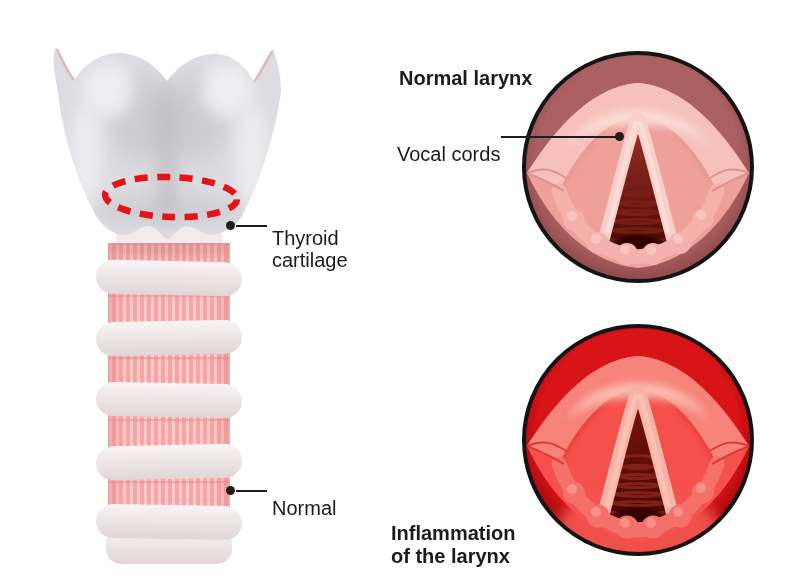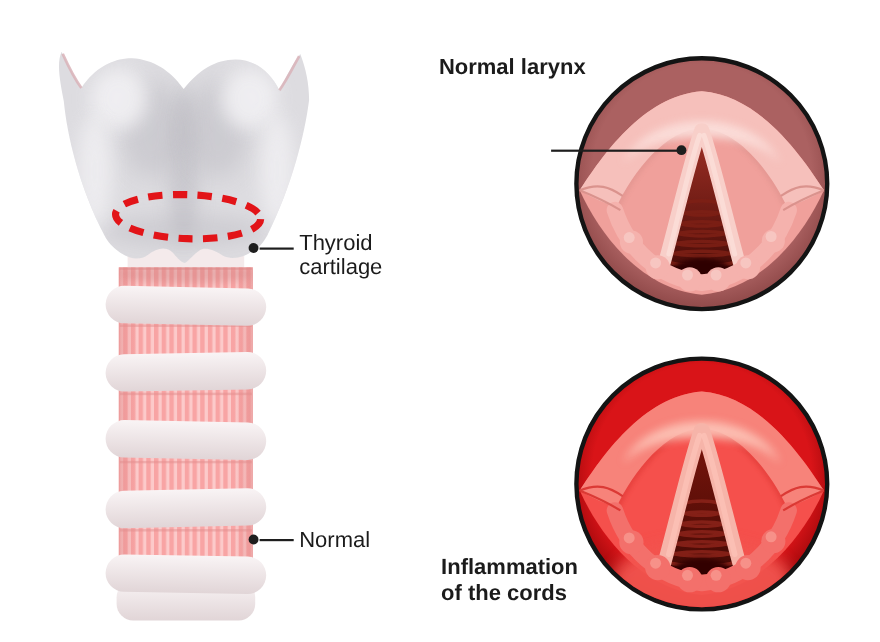--- a/index.html
+++ b/index.html
@@ -1,19 +1,19 @@
 <!DOCTYPE html>
 <html style="--figure-background: #ffffff; --figure-text_color: #1b1b1b; --figure-pointer_color: #1e1e1e; --anterior_view-colors-cartilage_base: #dddce0; --anterior_view-colors-cartilage_light: #f1f0f3; --anterior_view-colors-cartilage_shadow: #b5b4bb; --anterior_view-colors-horn_accent: #d9b3b8; --anterior_view-colors-neck: #f4eaeb; --anterior_view-colors-band: #f8a4a4; --anterior_view-colors-band_stripe: #fccaca; --anterior_view-colors-band_edge: #e28d8d; --anterior_view-colors-ring_top: #f9f4f5; --anterior_view-colors-ring_bottom: #e1d5d7; --anterior_view-colors-dashed_ellipse: #e21418; --endoscopic_views-normal-colors-border: #141414; --endoscopic_views-normal-colors-ring_mid: #ab6161; --endoscopic_views-normal-colors-ring_edge: #8a4444; --endoscopic_views-normal-colors-mucosa: #f0a09b; --endoscopic_views-normal-colors-epiglottis: #f6c0bb; --endoscopic_views-normal-colors-highlight: #fbdeda; --endoscopic_views-normal-colors-cord: #f8cfc9; --endoscopic_views-normal-colors-interior_top: #a23126; --endoscopic_views-normal-colors-interior_deep: #440a06; --endoscopic_views-normal-colors-tracheal_rings: #7e2016; --endoscopic_views-normal-colors-hole: #2e0502; --endoscopic_views-normal-colors-lumps: #f5b2ad; --endoscopic_views-normal-colors-crease: #d88e89; --endoscopic_views-inflamed-colors-border: #141414; --endoscopic_views-inflamed-colors-ring_mid: #d91418; --endoscopic_views-inflamed-colors-ring_edge: #970609; --endoscopic_views-inflamed-colors-mucosa: #f5504c; --endoscopic_views-inflamed-colors-epiglottis: #f7837a; --endoscopic_views-inflamed-colors-highlight: #fcc2b6; --endoscopic_views-inflamed-colors-cord: #f6b4a9; --endoscopic_views-inflamed-colors-interior_top: #7c150c; --endoscopic_views-inflamed-colors-interior_deep: #430a05; --endoscopic_views-inflamed-colors-tracheal_rings: #8c241a; --endoscopic_views-inflamed-colors-hole: #330503; --endoscopic_views-inflamed-colors-lumps: #f3706b; --endoscopic_views-inflamed-colors-crease: #d8322e; --endoscopic_views-inflamed-colors-bottom_glow: #f2544f;"><head>
 <meta charset="utf-8">
 <style>
   html,body{margin:0;padding:0;}
   body{font-family:"Liberation Sans", sans-serif; background:var(--figure-background,#fff);}
   #stage{position:relative;width:800px;height:584px;background:var(--figure-background,#fff);overflow:hidden;}
   .abs{position:absolute;}
-  .label{color:var(--figure-text_color,#1b1b1b);font-size:20px;line-height:22px;white-space:nowrap;}
+  .label{color:var(--figure-text_color,#1b1b1b);font-size:20px;line-height:22px;white-space:nowrap;margin-top:17px;}
   .label.bold{font-weight:bold;line-height:23px;}
   .pointer-line{position:absolute;height:1.6px;background:var(--figure-pointer_color,#222);}
   .pointer-dot{position:absolute;width:9px;height:9px;border-radius:50%;background:var(--figure-pointer_color,#222);}
   svg{display:block;}
 </style>
 </head>
 <body>
 
 <div id="stage">
 
@@ -250,32 +250,33 @@
         <path d="M9,126 C26,119 36,123 48,131"></path>
           <path d="M9,126 C26,133 36,138 46,144"></path>
         <path d="M231,126 C214,119 204,123 192,131"></path>
           <path d="M231,126 C214,133 204,138 194,144"></path>
       </g>
     </g>
   </svg>
 
   <div class="abs label bold" style="left:399px;top:50px;">Normal larynx</div>
 
+  <div class="abs label" style="left:397px;top:126px;">Vocal cords</div>
   <div class="pointer-line" style="left:501px;top:136px;width:115px;"></div>
   <div class="pointer-dot" style="left:615px;top:132px;"></div>
 
   <div class="abs label" style="left:272px;top:210px;">
     <div>Thyroid</div>
     <div>cartilage</div>
   </div>
   <div class="pointer-line" style="left:236px;top:225px;width:31px;"></div>
   <div class="pointer-dot" style="left:226px;top:221px;"></div>
 
   <div class="abs label" style="left:272px;top:480px;">Normal</div>
   <div class="pointer-line" style="left:236px;top:490px;width:31px;"></div>
   <div class="pointer-dot" style="left:226px;top:486px;"></div>
 
-  <div class="abs label bold" style="left:401px;top:505px;">
+  <div class="abs label bold" style="left:391px;top:505px;">
     <div>Inflammation</div>
-    <div>of the cords</div>
+    <div>of the larynx</div>
   </div>
 
 </div>
 
 </body></html>

